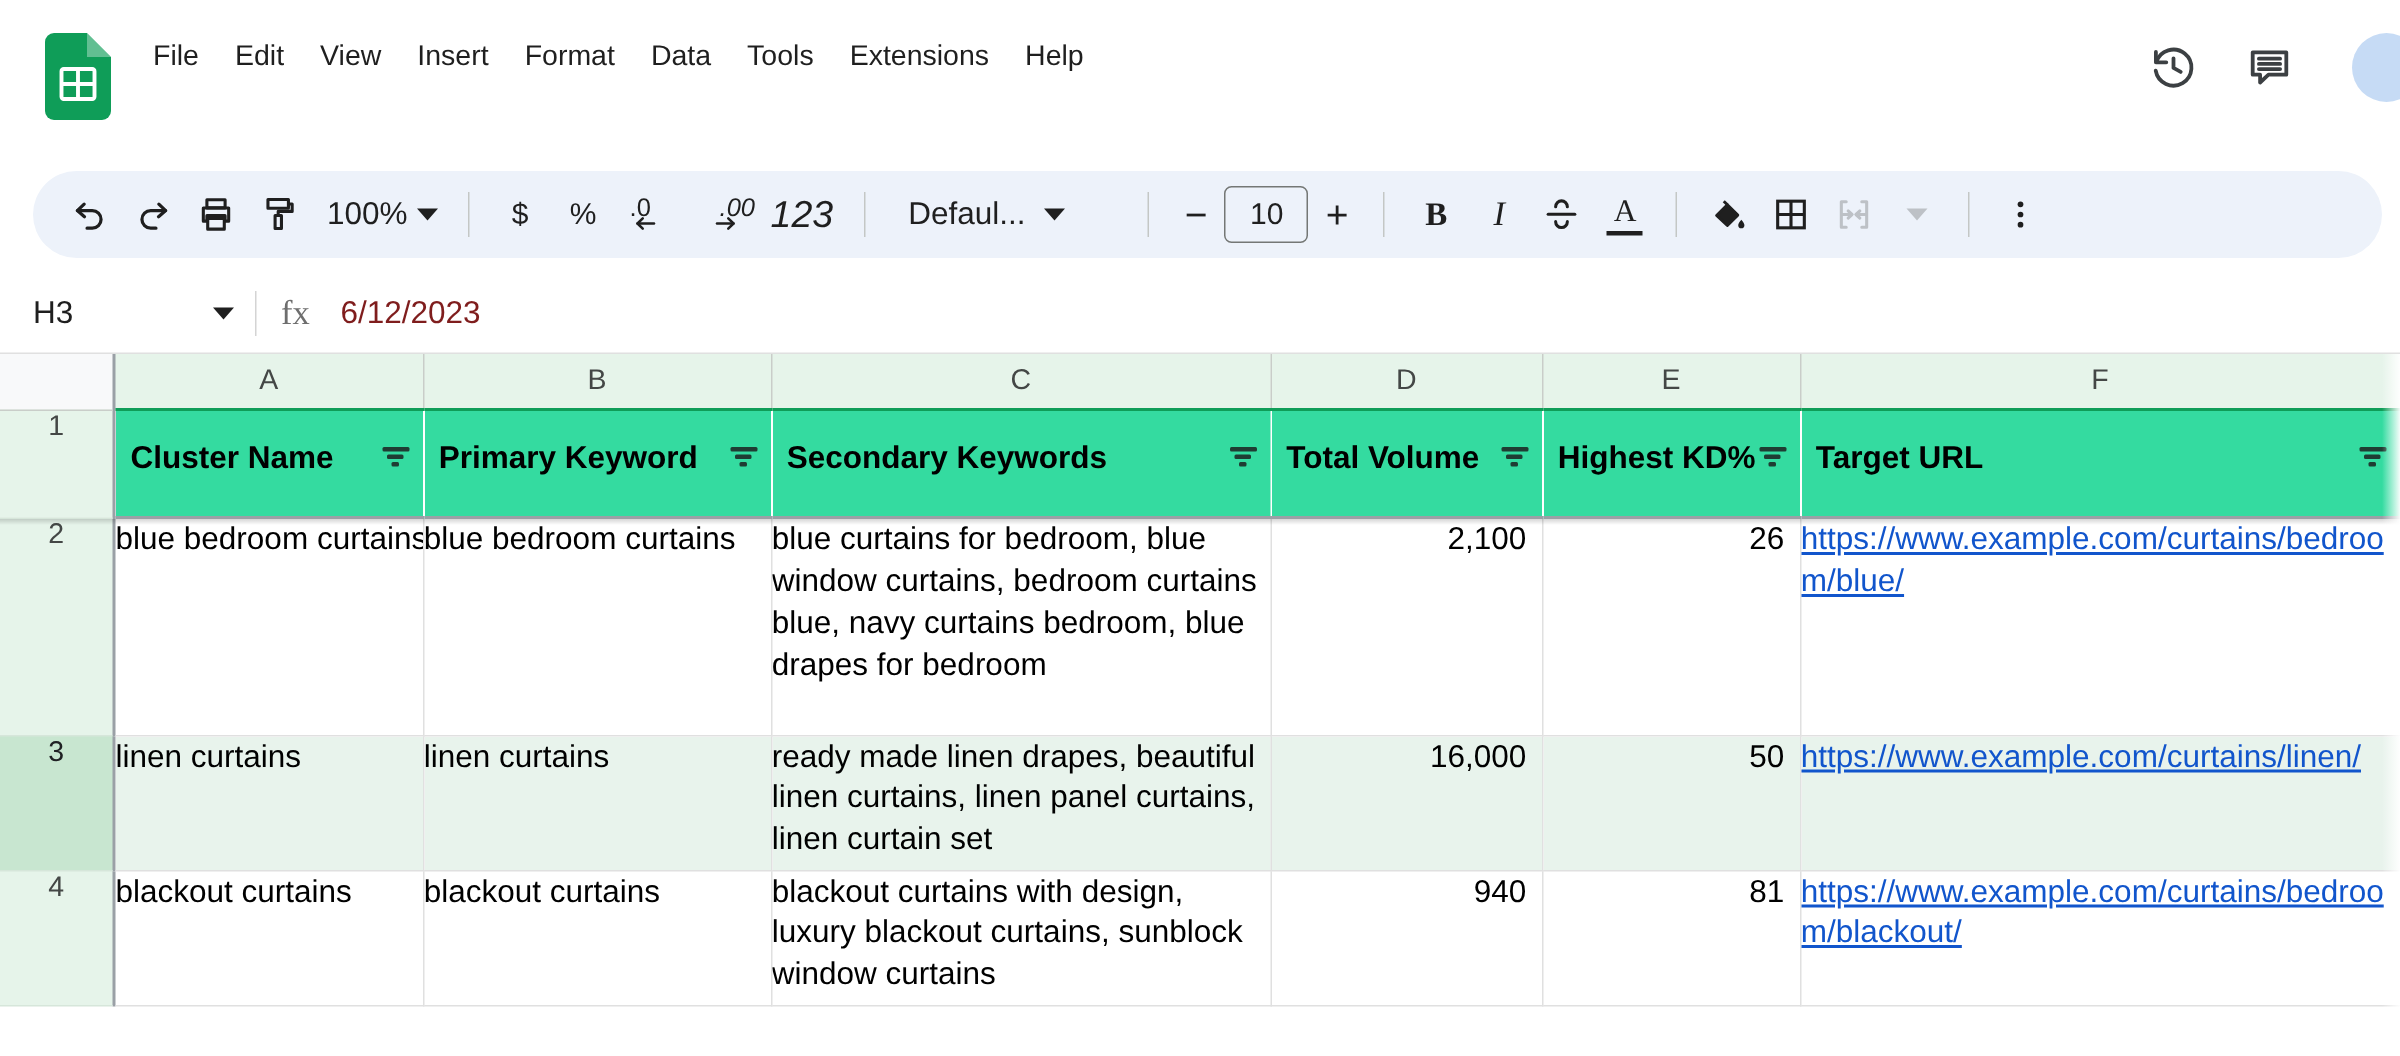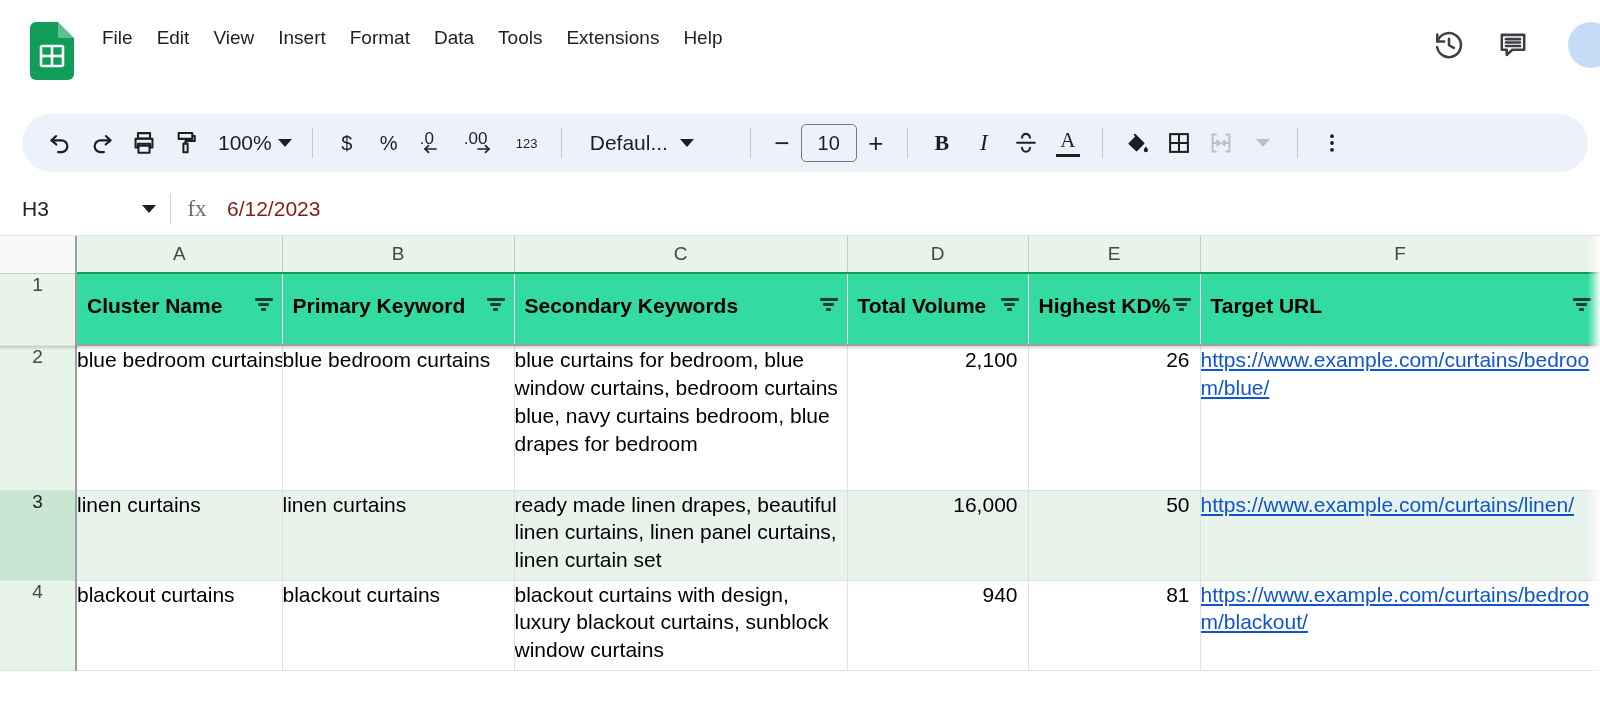--- a/index.html
+++ b/index.html
@@ -137,21 +137,21 @@
     font-size: 20px; color: #1f1f1f;
     background: transparent;
     cursor: text;
   }
   .minus, .plus {
     width: 34px; height: 38px; display: flex; align-items: center; justify-content: center;
     font-size: 26px; color: #1f1f1f; cursor: pointer; border-radius: 6px;
   }
   .bold-i { font-weight: bold; font-size: 22px; font-family: "Liberation Serif", serif; }
   .ital-i { font-style: italic; font-size: 23px; font-family: "Liberation Serif", serif; }
-  .tnum { font-size: 13px; }
+  .tnum { font-size: 25px; font-style: italic; }
   .dotnum { font-size: 17px; line-height: 1; }
 
   
   .formula-bar {
     height: 54px;
     background: #ffffff;
     display: flex;
     align-items: center;
     border-bottom: 1px solid #e0e0e0;
   }
@@ -409,21 +409,21 @@
         <span class="dotnum" style="position:absolute; left:2px; top:0;">.0</span>
         <svg style="position:absolute; left:4px; top:13px;" width="16" height="12" viewBox="0 0 16 12" fill="none" stroke="#1f1f1f" stroke-width="1.7" stroke-linecap="round" stroke-linejoin="round">
           <line x1="14" y1="6" x2="3" y2="6"></line>
             <polyline points="6.5,2.6 3,6 6.5,9.4"></polyline>
         </svg>
       </span>
     </div>
 
     <div class="tbtn">
       <span style="position:relative; display:inline-block; width:34px; height:26px;">
-        <span class="dotnum" style="position:absolute; left:0px; top:0;">.00</span>
+        <span class="dotnum" style="position:absolute; left:16px; top:0;font-style:italic;">.00</span>
         <svg style="position:absolute; left:12px; top:13px;" width="16" height="12" viewBox="0 0 16 12" fill="none" stroke="#1f1f1f" stroke-width="1.7" stroke-linecap="round" stroke-linejoin="round">
           <line x1="2" y1="6" x2="13" y2="6"></line>
             <polyline points="9.5,2.6 13,6 9.5,9.4"></polyline>
         </svg>
       </span>
     </div>
 
     <div class="tbtn tnum">123</div>
 
     <div class="tsep"></div>

